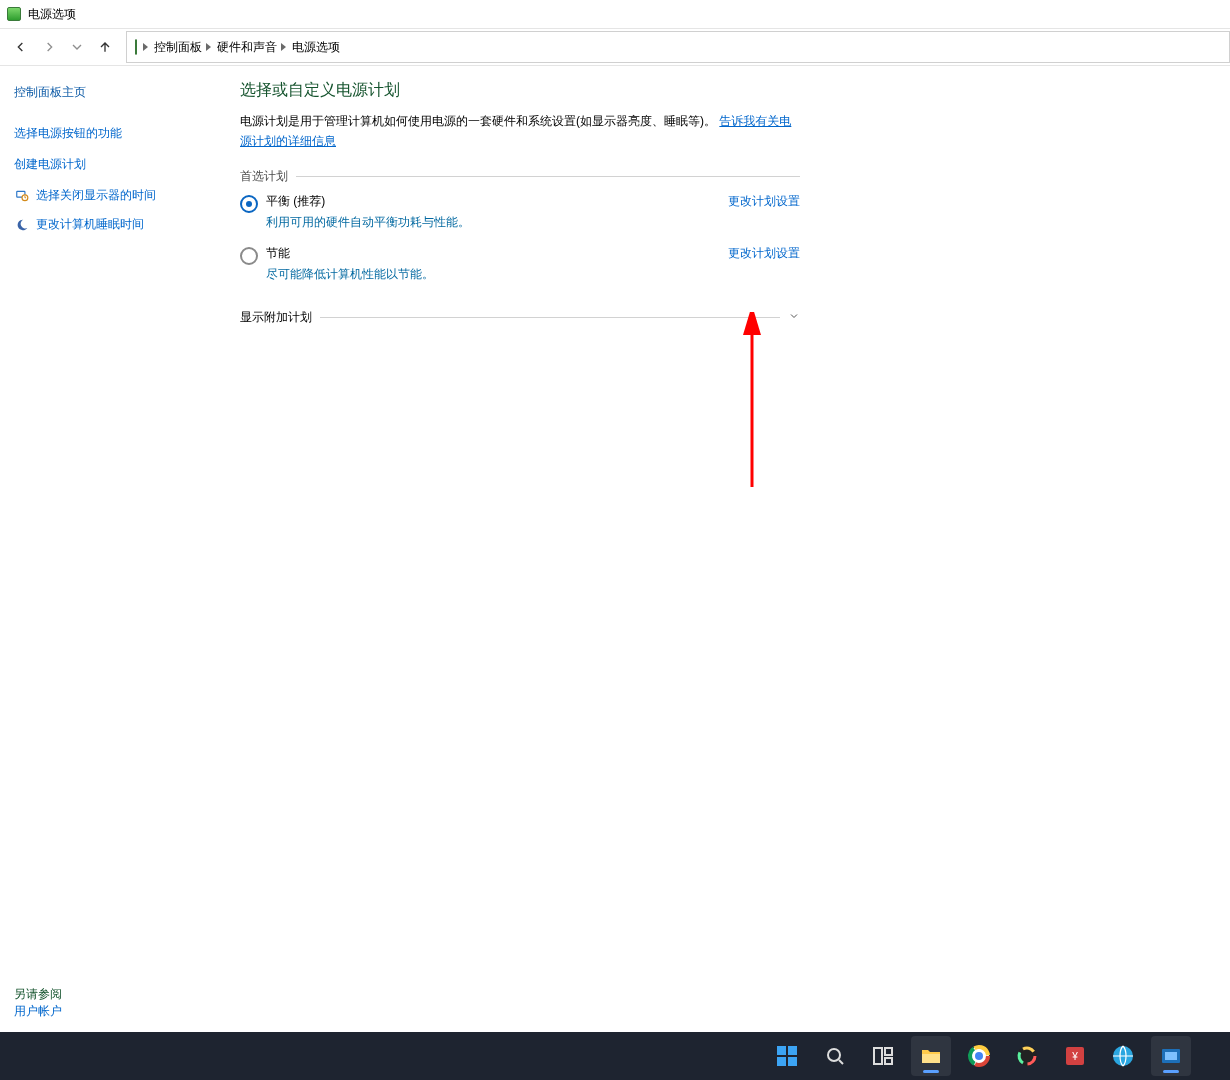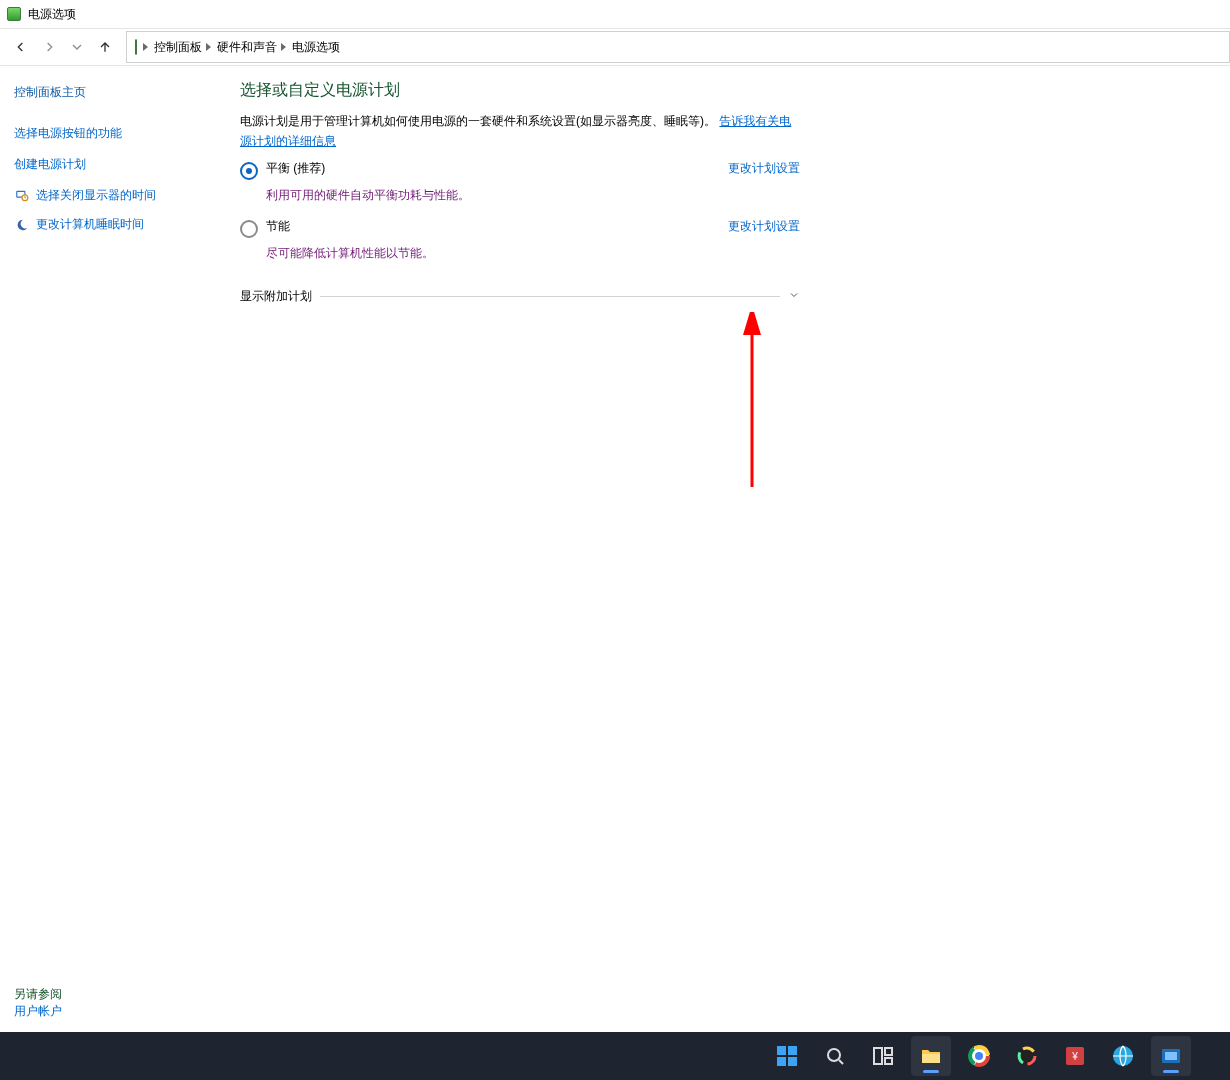--- a/index.html
+++ b/index.html
@@ -42,21 +42,21 @@
   .desc{color:#000;line-height:1.7;}
   .desc a{color:#0066cc;text-decoration:underline;}
   .section-label{color:#4b4b4b;margin:16px 0 4px 0;display:flex;align-items:center;gap:8px;}
   .section-label .line{flex:1;height:1px;background:#d2d2d2;}
   .plan-block{display:flex;justify-content:space-between;align-items:flex-start;margin:8px 0 14px 0;}
   .plan-left{display:flex;gap:8px;justify-content:center;}
   .radio{width:14px;height:14px;border:2px solid #0a66c2;border-radius:50%;display:inline-flex;align-items:center;justify-content:center;margin-top:2px;flex:0 0 auto;}
   .radio .dot{width:6px;height:6px;border-radius:50%;background:#0a66c2;}
   .radio.empty{border-color:#8a8a8a;}
   .plan-left .name{font-weight:400;}
-  .plan-left .sub{color:#701a75;margin-top:10px;}
+  .plan-left .sub{color:#0369a1;margin-top:4px;}
   .linkbtn{color:#0066cc;text-decoration:none;white-space:nowrap;}
 
   .expander-row{display:flex;align-items:center;gap:8px;margin-top:26px;cursor:default;}
   .expander-row .line{flex:1;height:1px;background:#d2d2d2;}
   .expander-row .chev{color:#555;font-size:11px;}
 
   
   .anno{position:absolute;left:740px;top:312px;pointer-events:none;}
   .anno svg{display:block;}
 
@@ -148,20 +148,24 @@
     </div>
   </div>
 
   <div class="main">
     <h1>选择或自定义电源计划</h1>
     <div class="desc">
       <span>电源计划是用于管理计算机如何使用电源的一套硬件和系统设置(如显示器亮度、睡眠等)。</span>
       <a href="#">告诉我有关电源计划的详细信息</a>
     </div>
 
+    <div class="section-label">
+      <span>首选计划</span>
+      <span class="line"></span>
+    </div>
 
     <div class="plan-block">
       <div class="plan-left">
         <span class="radio">
             <span class="dot"></span>
           </span>
         <div>
           <div class="name">平衡 (推荐)</div>
           <div class="sub">利用可用的硬件自动平衡功耗与性能。</div>
         </div>

